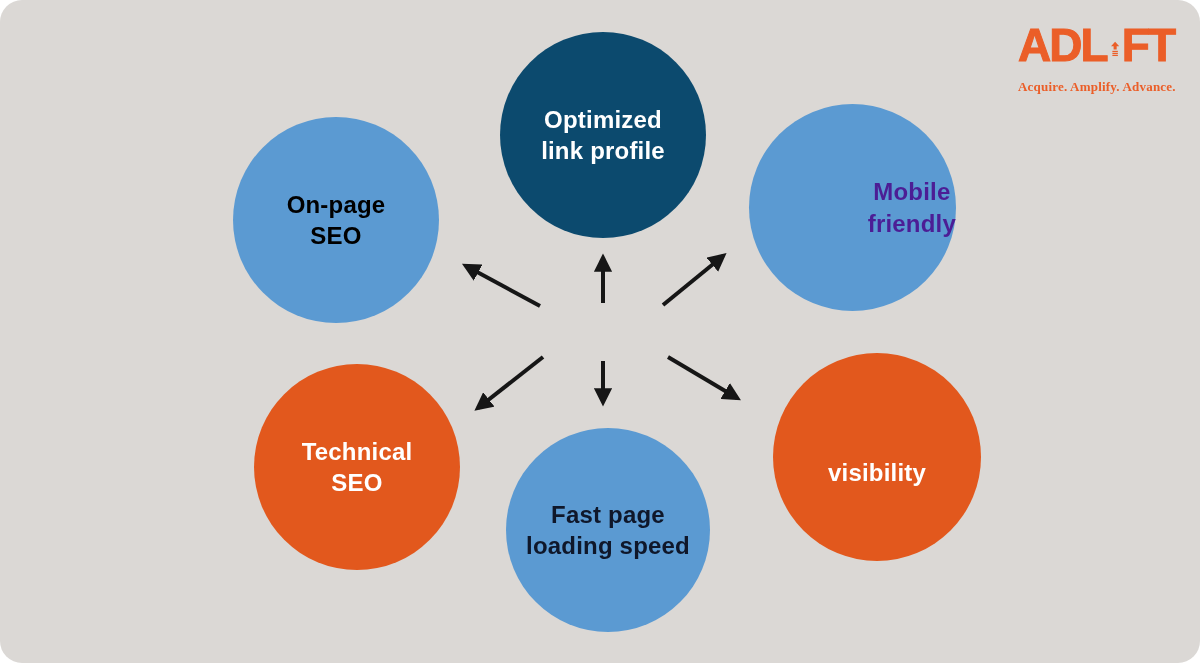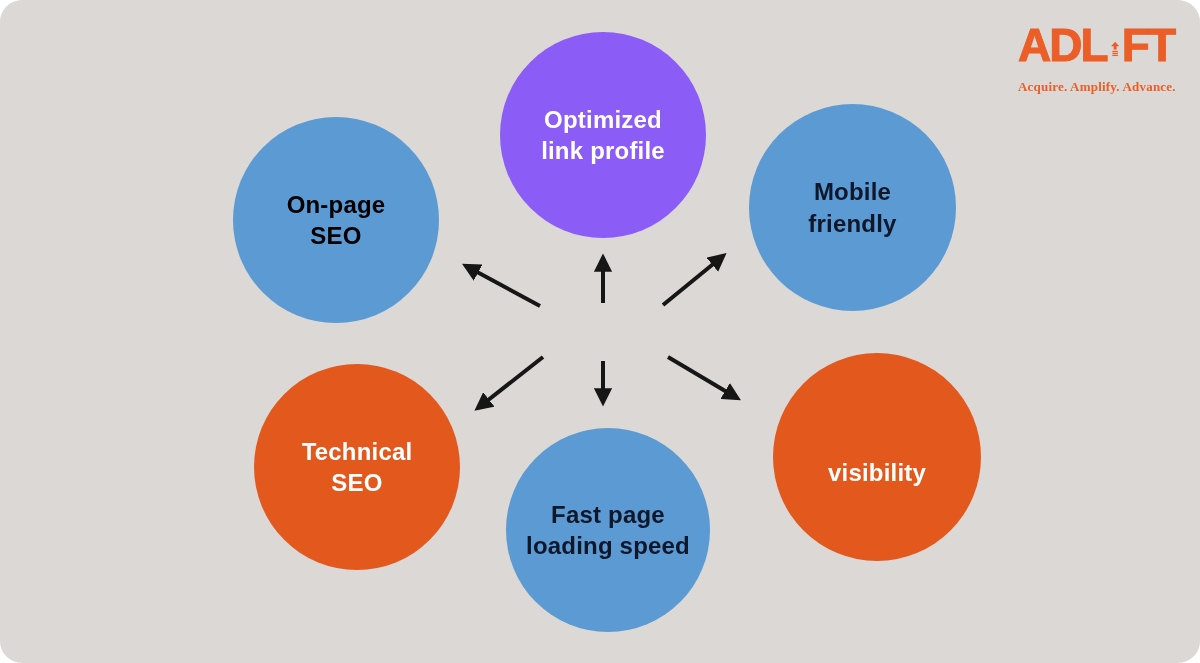--- a/index.html
+++ b/index.html
@@ -80,35 +80,35 @@
       <line x1="603" y1="303" x2="603" y2="258" marker-end="url(#ah)"></line>
       <line x1="540" y1="306" x2="466" y2="266" marker-end="url(#ah)"></line>
       <line x1="663" y1="305" x2="723" y2="256" marker-end="url(#ah)"></line>
       <line x1="543" y1="357" x2="478" y2="408" marker-end="url(#ah)"></line>
       <line x1="603" y1="361" x2="603" y2="402" marker-end="url(#ah)"></line>
       <line x1="668" y1="357" x2="737" y2="398" marker-end="url(#ah)"></line>
     </g>
   </svg>
 
 
-  <div class="node node-top" style="background: #8b5cf6; color: rgb(255, 255, 255);">
+  <div class="node node-top" style="background: #0c4a6e; color: rgb(255, 255, 255);">
     <div>
       <span>Optimized</span><br>
       <span>link profile</span>
     </div>
   </div>
 
   <div class="node node-onpage" style="background: rgb(91, 154, 210); color: #000000;">
     <div>
       <span>On-page</span><br>
       <span>SEO</span>
     </div>
   </div>
 
-  <div class="node node-mobile" style="background: rgb(91, 154, 210); color: #0f172a;">
+  <div class="node node-mobile" style="background: rgb(91, 154, 210); color: #4c1d95; justify-content: flex-end;">
     <div>
       <span>Mobile</span><br>
       <span>friendly</span>
     </div>
   </div>
 
   <div class="node node-technical" style="background: rgb(226, 88, 29); color: rgb(255, 255, 255);">
     <div>
       <span>Technical</span><br>
       <span>SEO</span>

